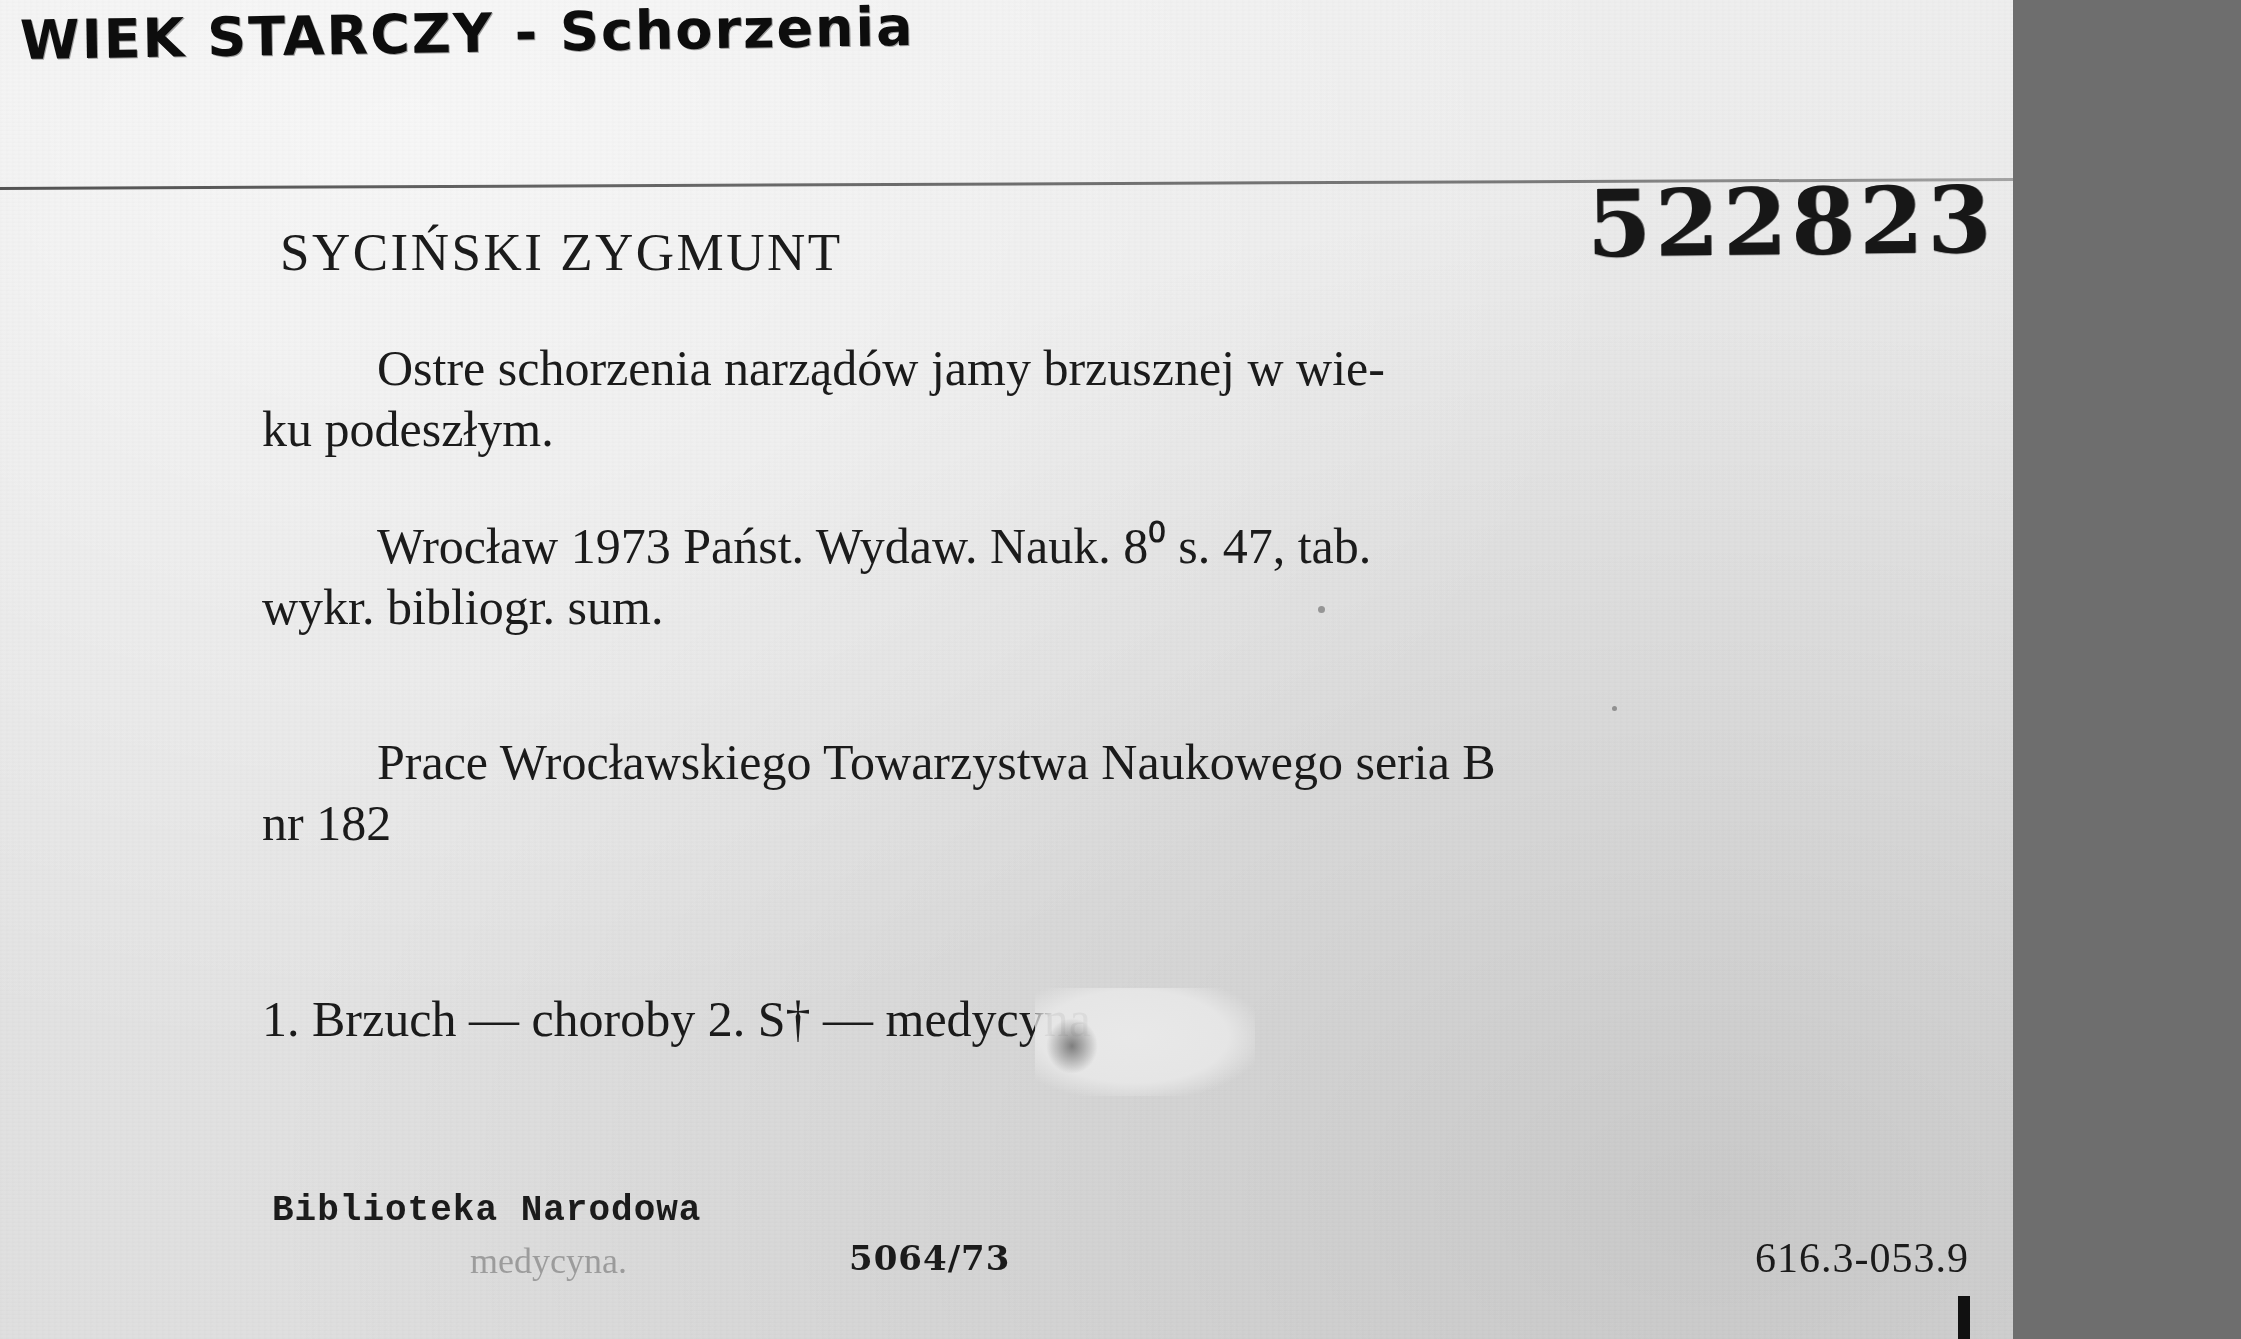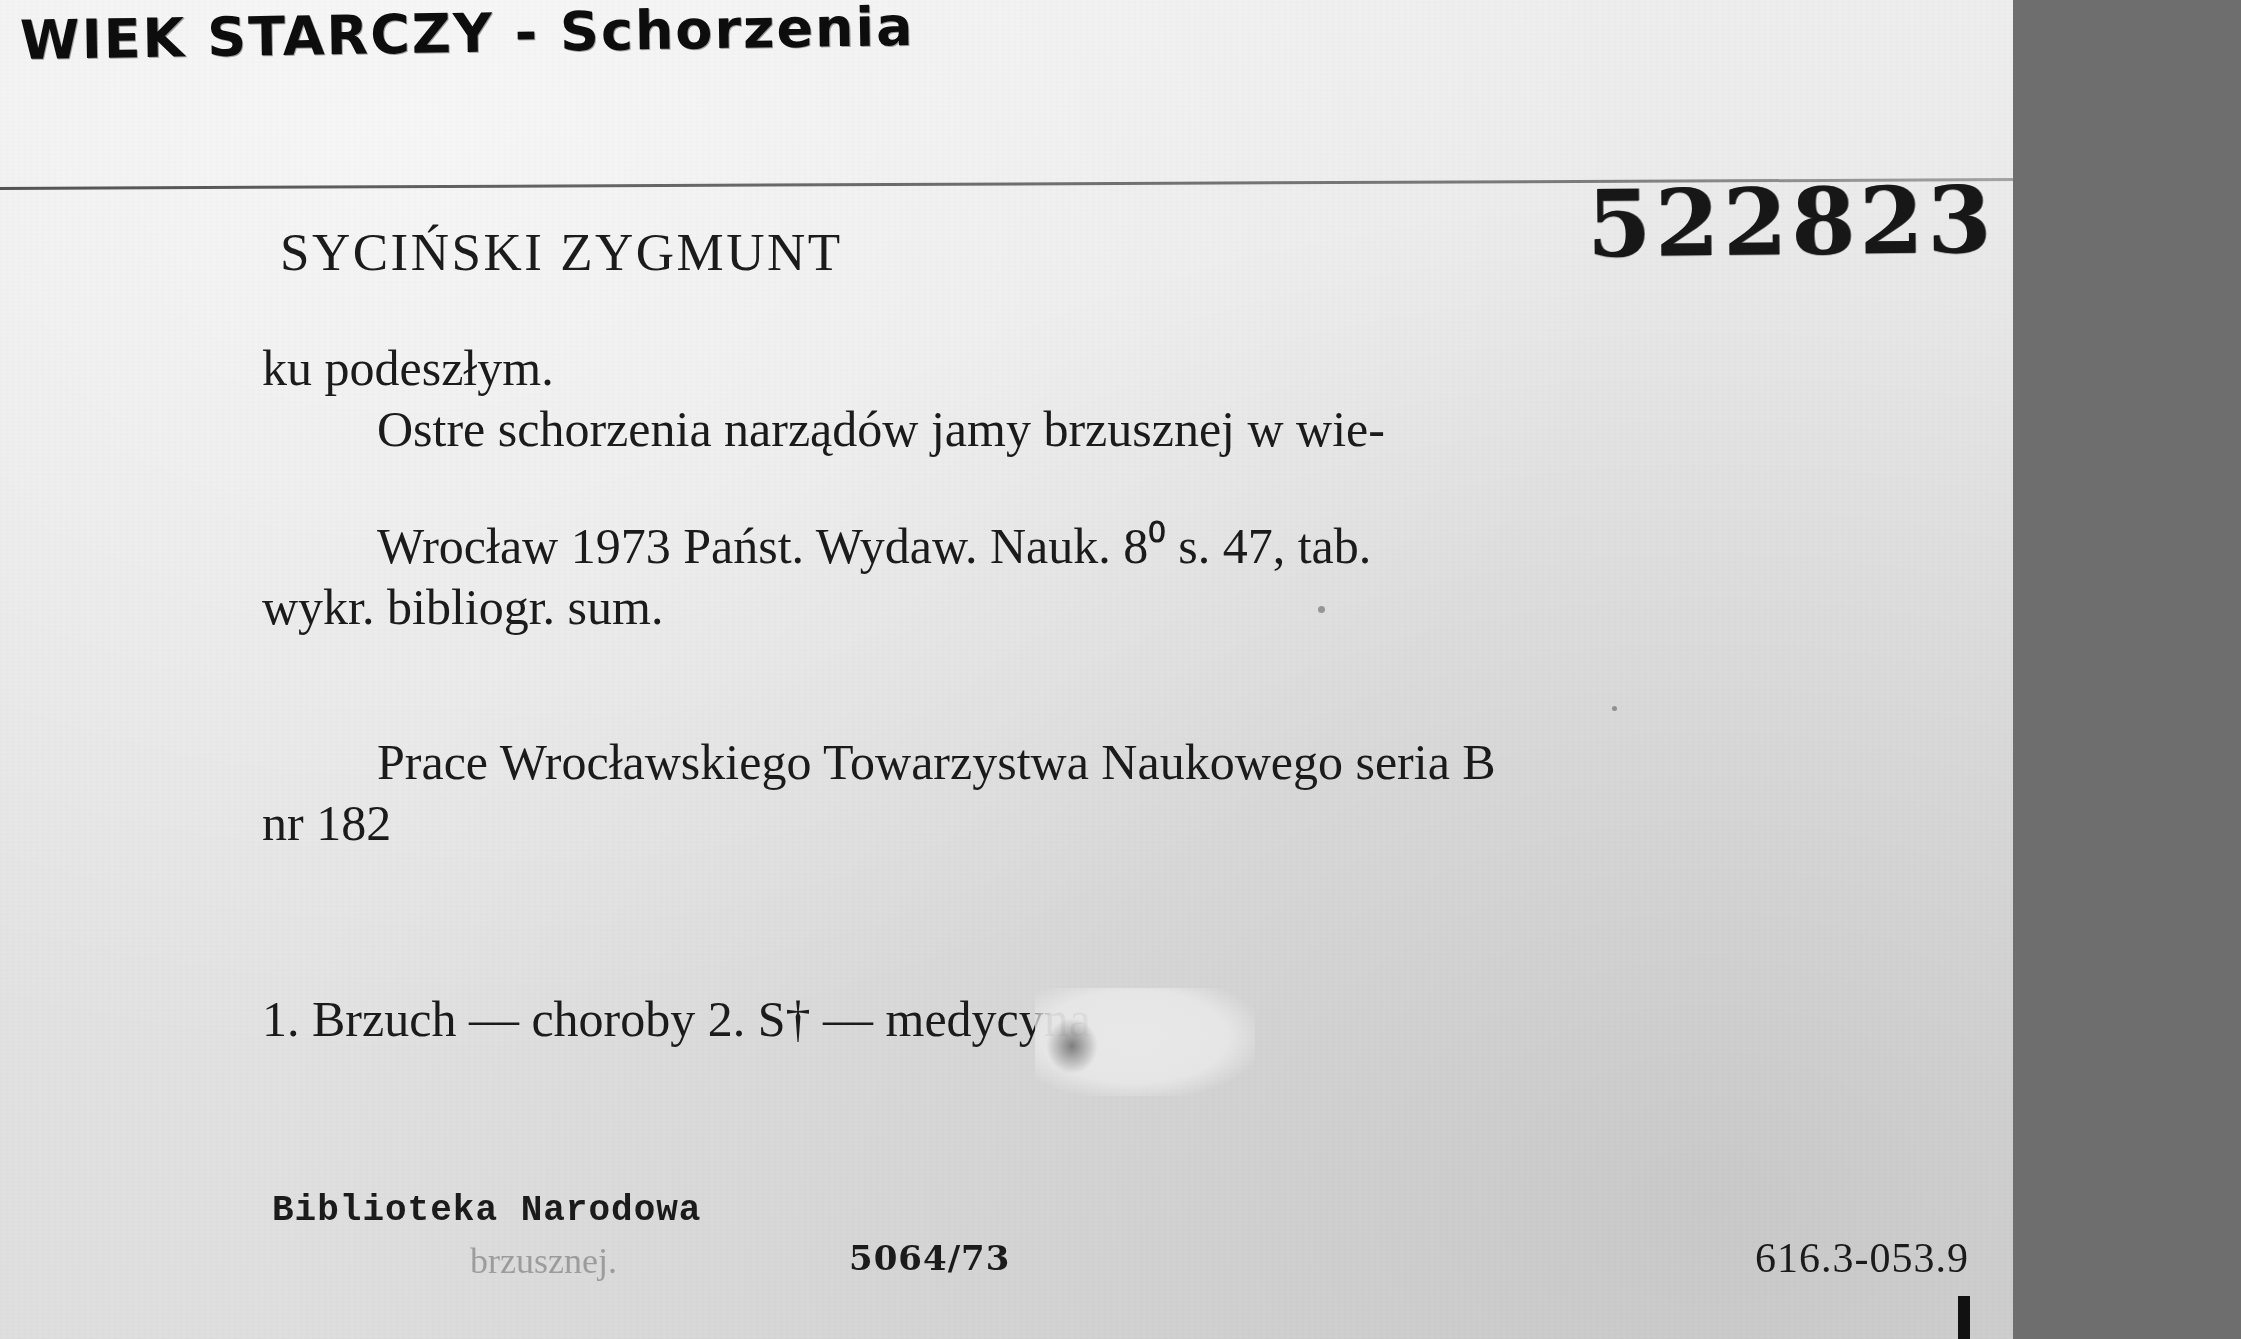--- a/index.html
+++ b/index.html
@@ -172,40 +172,40 @@
 <div id="card">
 
   <div class="layer" id="subject-heading">WIEK STARCZY - Schorzenia</div>
   <div class="layer" id="heading-rule"></div>
 
   <div class="layer" id="accession-number">522823</div>
 
   <div class="layer" id="author">SYCIŃSKI  ZYGMUNT</div>
 
   <div class="layer block" id="title-block">
+    <div><span class="ind"></span><span>Ostre  schorzenia  narządów  jamy  brzusznej  w  wie-</span></div>
     <div>ku  podeszłym.</div>
-    <div><span class="ind"></span><span>Ostre  schorzenia  narządów  jamy  brzusznej  w  wie-</span></div>
   </div>
 
   <div class="layer block" id="imprint-block">
     <div><span class="ind"></span><span>Wrocław 1973 Państ. Wydaw. Nauk. 8⁰ s. 47, tab.</span></div>
     <div>wykr. bibliogr. sum.</div>
   </div>
 
   <div class="layer block" id="series-block">
     <div><span class="ind"></span><span>Prace  Wrocławskiego  Towarzystwa  Naukowego  seria  B</span></div>
     <div>nr  182</div>
   </div>
 
   <div class="layer" id="subjects-block">1. Brzuch  —  choroby     2. S†            —  medycyna</div>
   <div class="layer" id="smudge"></div>
   <div class="layer" id="smudge-dark"></div>
 
   <div class="layer" id="library-name">Biblioteka Narodowa</div>
-  <div class="layer" id="bibliograf">brzusznej.</div>
+  <div class="layer" id="bibliograf">medycyna.</div>
   <div class="layer" id="record-number">5064/73</div>
   <div class="layer" id="classification">616.3-053.9</div>
   <div class="layer" id="corner-mark"></div>
 
   <div class="speck" style="left:1318px; top:606px; width:7px; height:7px;"></div>
   <div class="speck" style="left:2108px; top:952px; width:6px; height:6px;"></div>
   <div class="speck" style="left:1612px; top:706px; width:5px; height:5px;"></div>
 </div>
 
 </body></html>

